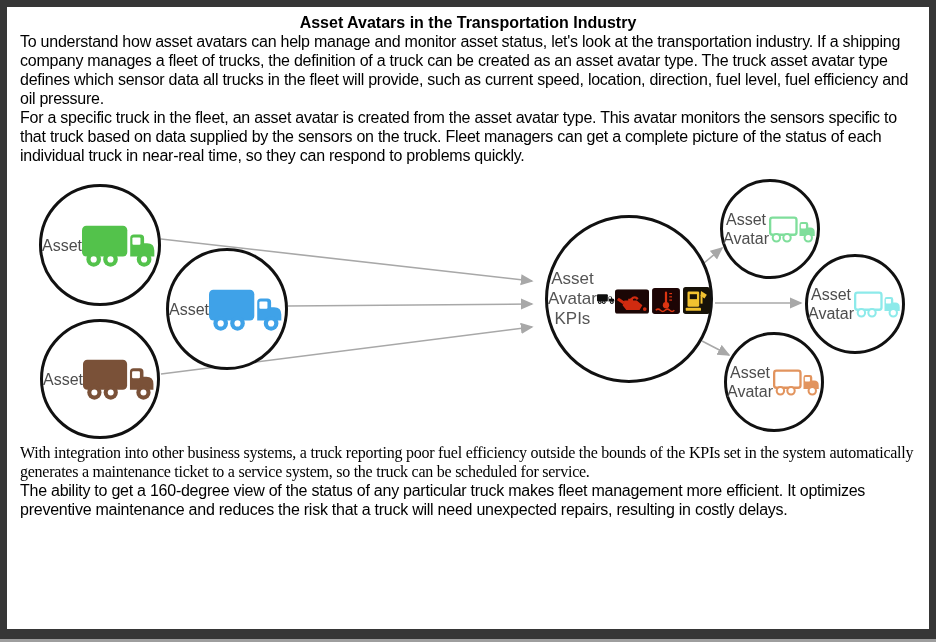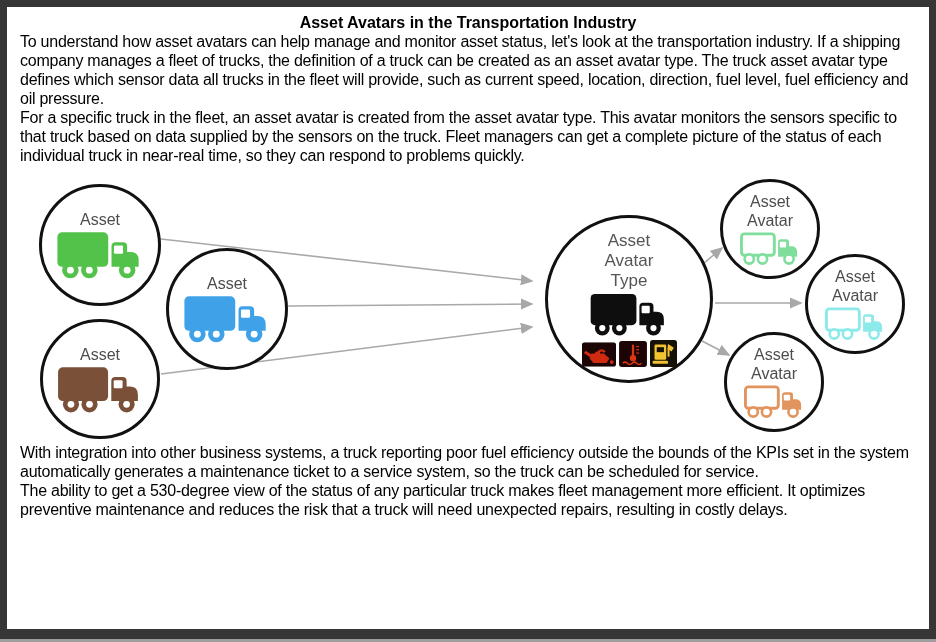--- a/index.html
+++ b/index.html
@@ -24,30 +24,30 @@
   }
   .title{
     margin-top:7px;text-align:center;font-weight:bold;font-size:16px;
   }
   p.body-text{
     font-size:16px;line-height:19px;letter-spacing:-0.25px;
     margin:0;
   }
   .p1{margin-top:16px;}
   .p2{margin-top:20px;}
-  .p3{margin-top:5px;}
+  .p3{margin-top:5px;font-family:Liberation Serif, serif;}
   .p4{margin-top:20px;}
   .diagram{
     position:relative;margin-top:10px;height:268px;width:100%;
   }
   .arrows{position:absolute;left:0;top:0;z-index:1;}
   .circle{
     position:absolute;box-sizing:border-box;background:#fff;
     border:3px solid #111;border-radius:50%;
-    display:flex;flex-direction:column;align-items:center;justify-content:center;
+    display:flex;flex-direction:row;align-items:center;justify-content:center;
     z-index:2;
   }
   .clabel{
     color:#4d4d4d;font-size:16px;line-height:19px;text-align:center;
   }
   .clabel span{display:block;}
   .type .clabel{font-size:17px;line-height:20px;color:#555;}
   .truck{display:block;}
   .c-asset-green{left:19px;top:9px;width:122px;height:122px;}
   .c-asset-blue{left:146px;top:73px;width:122px;height:122px;}
@@ -159,21 +159,21 @@
       <div class="clabel">Asset</div>
       <svg class="truck" width="84" height="50" viewBox="0 0 104 62" style="color: rgb(122, 81, 56);">
           <use href="#truck-fill"></use>
         </svg>
     </div>
 
     <div class="circle c-type type">
       <div class="clabel">
         <span>Asset</span>
         <span>Avatar</span>
-        <span>Type</span>
+        <span>KPIs</span>
       </div>
       <svg class="truck" width="78" height="46" viewBox="0 0 104 62" style="color: rgb(14, 14, 14);">
           <use href="#truck-fill"></use>
         </svg>
       <div class="dash-icons">
         <svg width="34" height="25" viewBox="0 0 36 26">
             <use href="#oil-icon"></use>
           </svg>
         <svg width="28" height="26" viewBox="0 0 30 28">
             <use href="#temp-icon"></use>
@@ -210,18 +210,18 @@
         <span>Avatar</span>
       </div>
       <svg class="truck" width="60" height="36" viewBox="0 0 104 62" style="color: rgb(226, 148, 94);">
           <use href="#truck-outline"></use>
         </svg>
     </div>
 
   </div>
 
   <p class="body-text p3">With integration into other business systems, a truck reporting poor fuel efficiency outside the bounds of the KPIs set in the system automatically generates a maintenance ticket to a service system, so the truck can be scheduled for service.</p>
-  <p class="body-text p4">The ability to get a 530-degree view of the status of any particular truck makes fleet management more efficient. It optimizes preventive maintenance and reduces the risk that a truck will need unexpected repairs, resulting in costly delays.</p>
+  <p class="body-text p4">The ability to get a 160-degree view of the status of any particular truck makes fleet management more efficient. It optimizes preventive maintenance and reduces the risk that a truck will need unexpected repairs, resulting in costly delays.</p>
 
 </div>
 
 <div class="frame"></div>
 <div class="bottom-edge"></div>
 
 </body></html>

